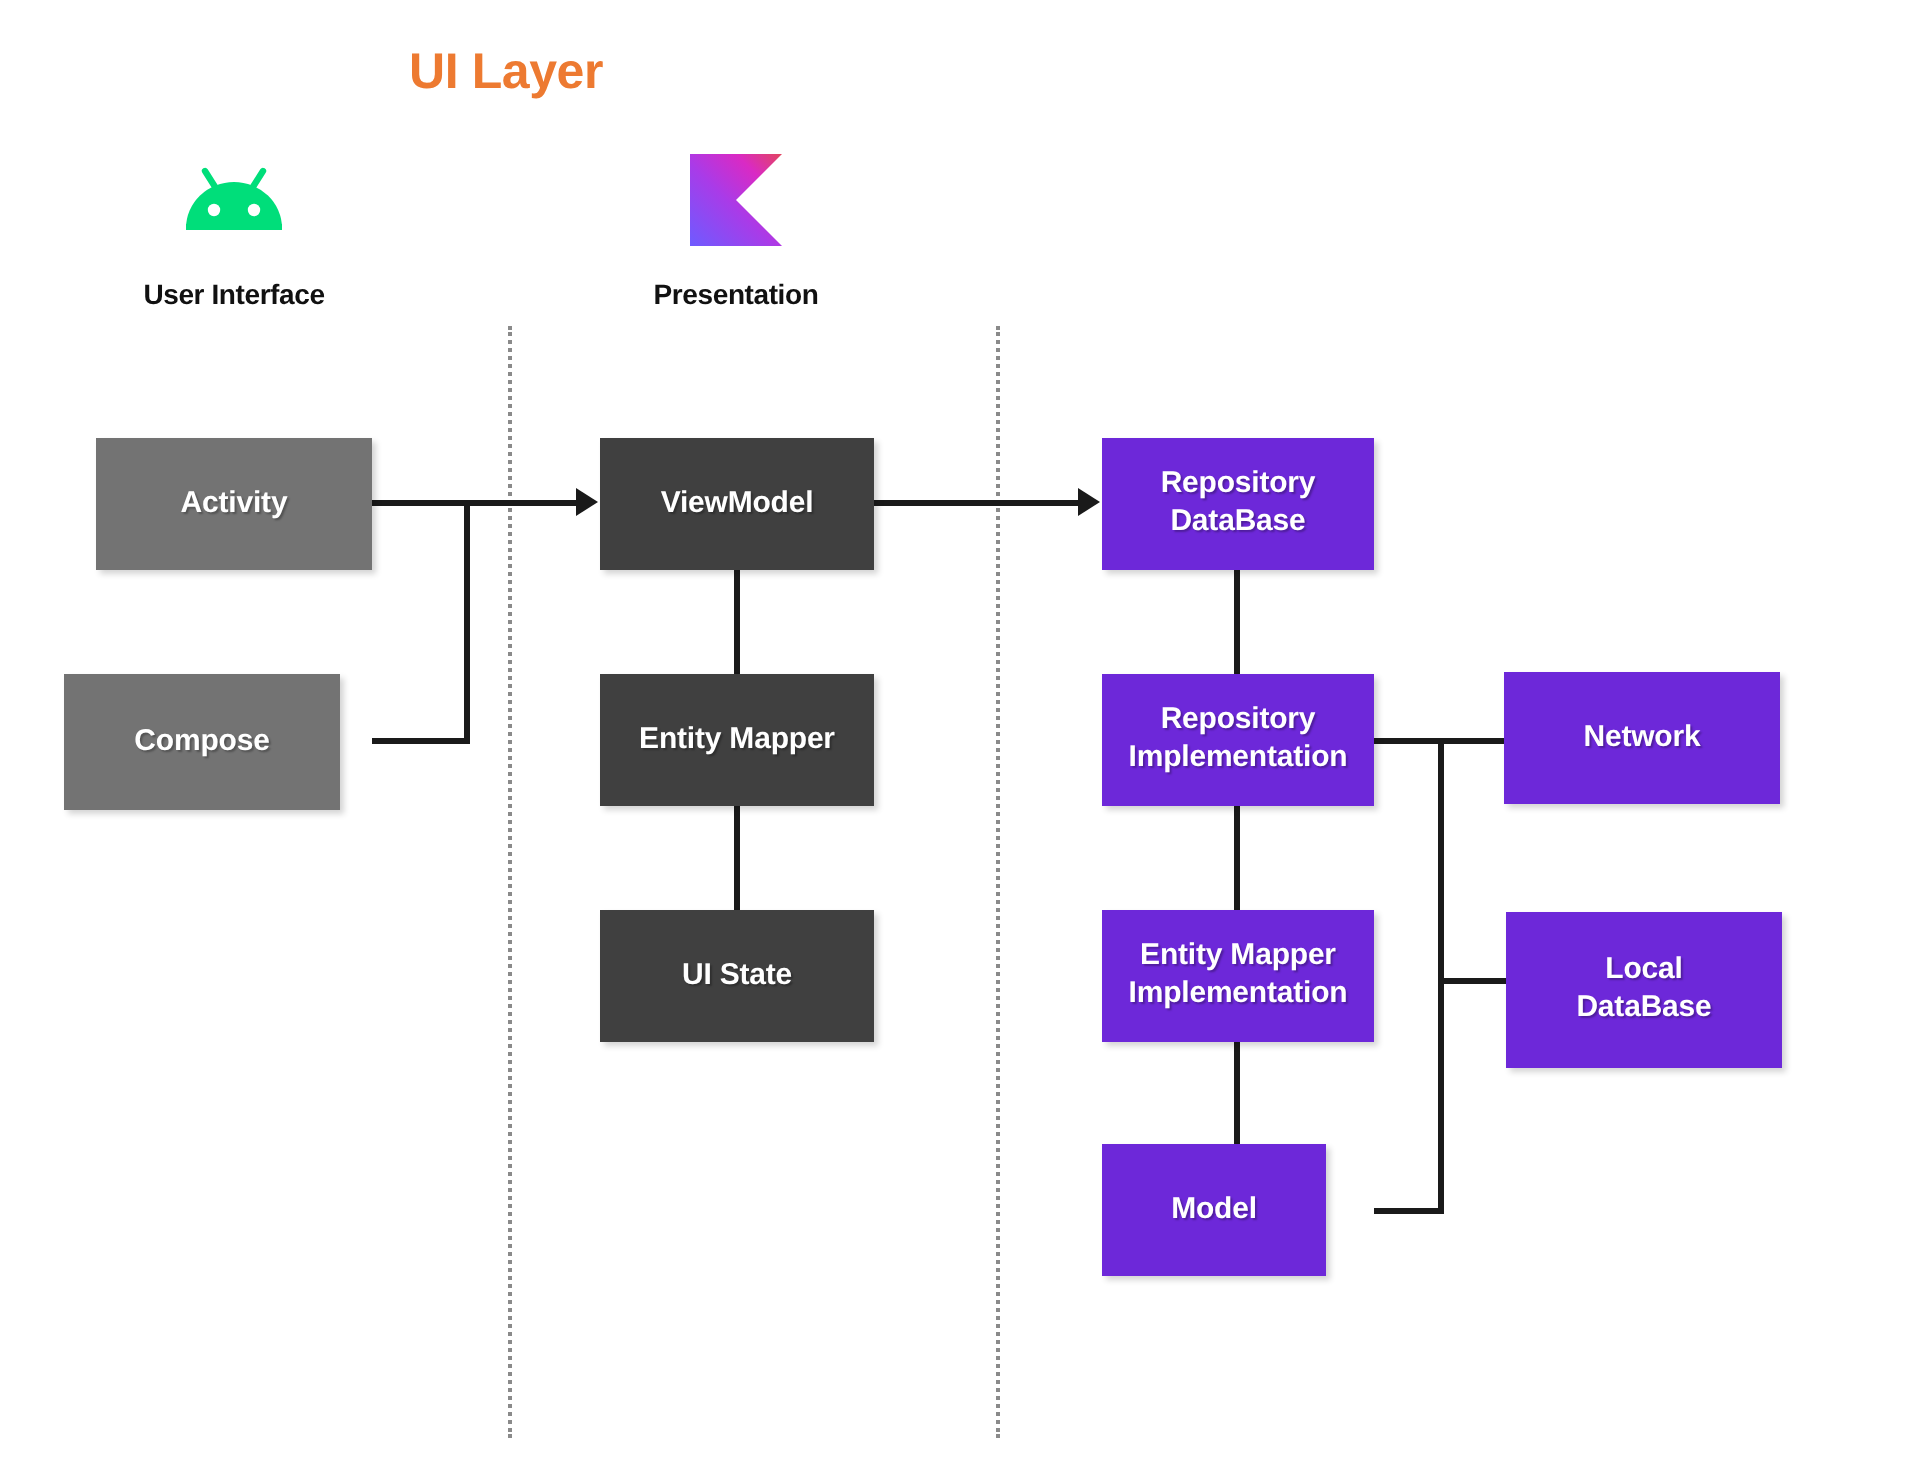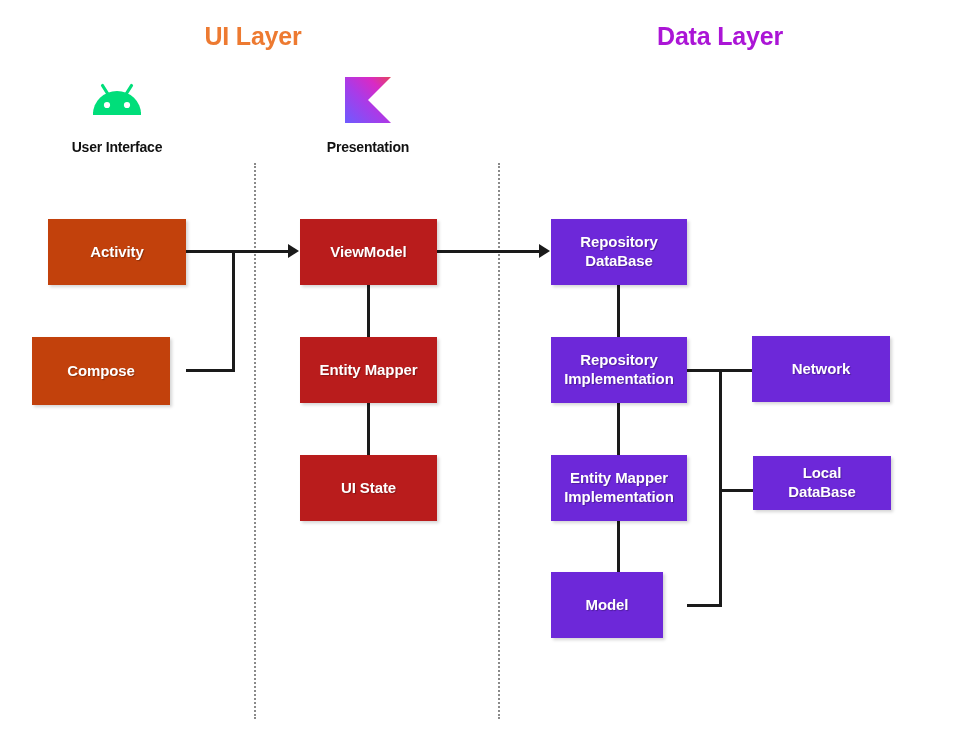--- a/index.html
+++ b/index.html
@@ -75,38 +75,38 @@
     text-align: center;
     color: #ffffff;
     font-size: 15px;
     font-weight: bold;
     line-height: 1.24;
     letter-spacing: -0.1px;
     box-shadow: 2px 2px 3px rgba(0,0,0,0.17);
     z-index: 3;
   }
   .box span { text-shadow: 1px 1px 1px rgba(0,0,0,0.28); }
-  .box-green  { background: #c2410c; justify-content: center; }
-  .box-orange { background: #b91c1c; }
+  .box-green  { background: #737373; justify-content: center; }
+  .box-orange { background: #404040; }
   .box-purple { background: #6d28d9; }
 
   #box-activity   { left: 48px;  top: 219px; width: 138px; height: 66px; }
   #box-compose    { left: 32px;  top: 337px; width: 138px; height: 68px; }
 
   #box-viewmodel    { left: 300px; top: 219px; width: 137px; height: 66px; }
   #box-entity-mapper{ left: 300px; top: 337px; width: 137px; height: 66px; }
   #box-ui-state     { left: 300px; top: 455px; width: 137px; height: 66px; text-align: center; }
 
   #box-repo-interface { left: 551px; top: 219px; width: 136px; height: 66px; }
   #box-repo-impl      { left: 551px; top: 337px; width: 136px; height: 66px; }
   #box-mapper-impl    { left: 551px; top: 455px; width: 136px; height: 66px; }
   #box-model          { left: 551px; top: 572px; width: 112px; height: 66px; }
 
   #box-network   { left: 752px; top: 336px; width: 138px; height: 66px; }
-  #box-localdb   { left: 753px; top: 456px; width: 138px; height: 54px; }
+  #box-localdb   { left: 753px; top: 456px; width: 138px; height: 78px; }
 
   
   .conn {
     position: absolute;
     background: #1a1a1a;
     z-index: 1;
   }
   .conn-h { height: 3px; }
   .conn-v { width: 3px; }
 
@@ -147,21 +147,20 @@
   }
   #arrow-to-viewmodel { left: 288px; top: 244px; }
   #arrow-to-repo      { left: 539px; top: 244px; }
 </style>
 </head>
 <body>
 
 <div id="canvas">
 
   <div class="layer-title" id="title-ui-layer">UI Layer</div>
-  <div class="layer-title" id="title-data-layer">Data Layer</div>
 
   <div class="col-head" id="col-user-interface">
     <div class="icon-slot">
       <svg width="54" height="34" viewBox="0 0 54 34" aria-hidden="true">
         <line x1="12.5" y1="2.5" x2="18.5" y2="12" stroke="#00DE7A" stroke-width="3.2" stroke-linecap="round"></line>
         <line x1="41.5" y1="2.5" x2="35.5" y2="12" stroke="#00DE7A" stroke-width="3.2" stroke-linecap="round"></line>
         <path d="M3 31 A24 23 0 0 1 51 31 Z" fill="#00DE7A"></path>
         <rect x="3" y="29" width="48" height="3" fill="#00DE7A"></rect>
         <circle cx="17" cy="22" r="3.1" fill="#ffffff"></circle>
         <circle cx="37" cy="22" r="3.1" fill="#ffffff"></circle>

